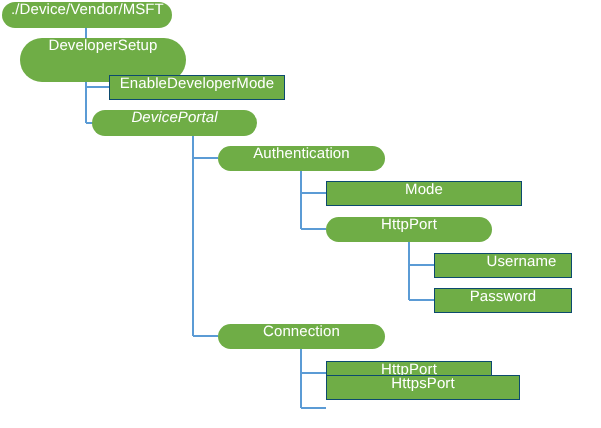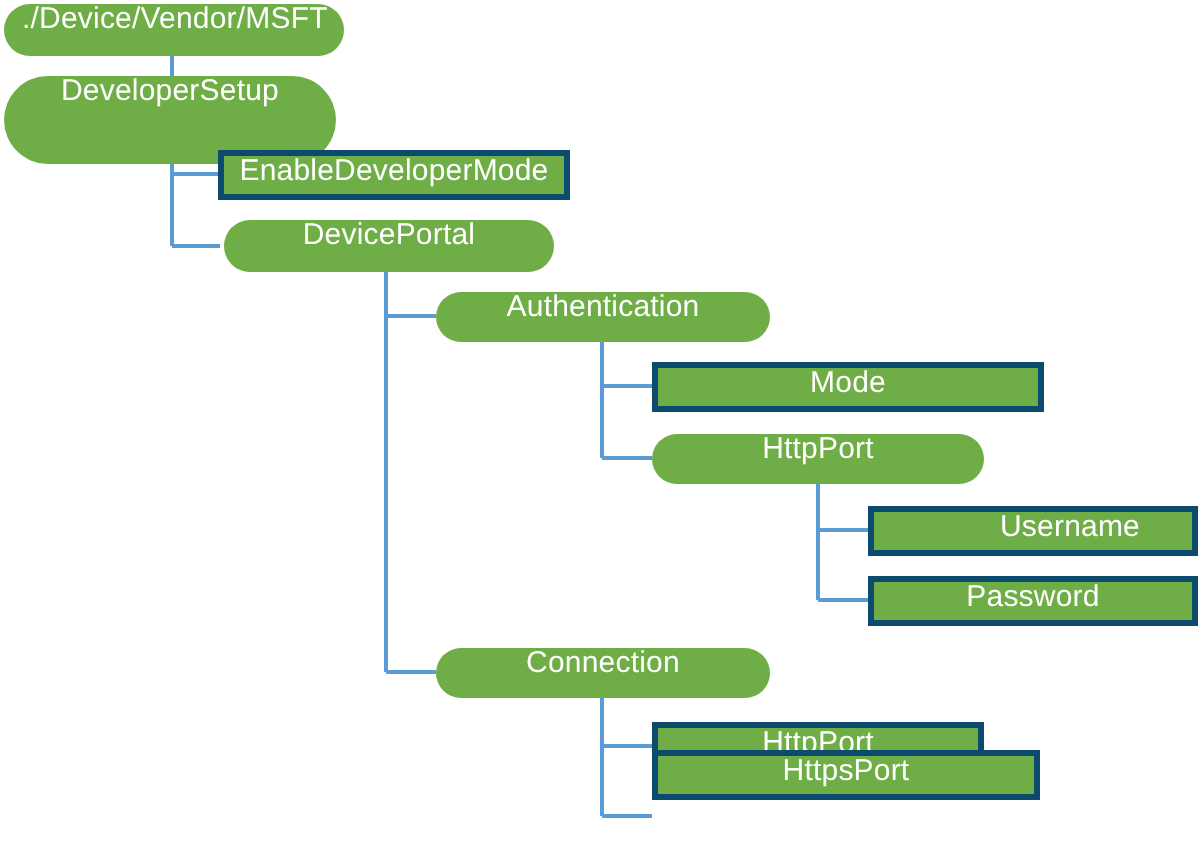--- a/index.html
+++ b/index.html
@@ -39,21 +39,21 @@
     white-space: nowrap;
     line-height: 1;
     text-rendering: geometricPrecision;
   }
   .node.pill {
     background: #6fad46;
     border-radius: 999px;
   }
   .node.rect {
     background: #6fad46;
-    border: 3px solid #0c4a6e;
+    border: 1px solid #0c4a6e;
   }
   .node.align-left {
     justify-content: flex-start;
     padding-left: 9px;
   }
   .node-label {
     display: block;
   }
 </style>
 </head>
@@ -95,42 +95,42 @@
       <path d="M 301 373 L 326 373"></path>
 
       <path d="M 301 408 L 326 408"></path>
     </g>
   </svg>
 
   <div id="node-layer">
       <div class="node pill align-left" style="left: 2px; top: 2px; width: 170px; height: 26px;">
         <span class="node-label">./Device/Vendor/MSFT</span>
       </div>
-      <div class="node pill" style="left: 2px; top: 38px; width: 166px; height: 44px;">
+      <div class="node pill" style="left: 20px; top: 38px; width: 166px; height: 44px;">
         <span class="node-label">DeveloperSetup</span>
       </div>
       <div class="node rect" style="left: 109px; top: 75px; width: 176px; height: 25px;">
         <span class="node-label">EnableDeveloperMode</span>
       </div>
-      <div class="node pill" style="left: 112px; top: 110px; width: 165px; height: 26px;">
+      <div class="node pill" style="left: 92px; top: 110px; width: 165px; height: 26px; font-style: italic;">
         <span class="node-label">DevicePortal</span>
       </div>
       <div class="node pill" style="left: 218px; top: 146px; width: 167px; height: 25px;">
         <span class="node-label">Authentication</span>
       </div>
       <div class="node rect" style="left: 326px; top: 181px; width: 196px; height: 25px;">
         <span class="node-label">Mode</span>
       </div>
       <div class="node pill" style="left: 326px; top: 217px; width: 166px; height: 25px;">
         <span class="node-label">HttpPort</span>
       </div>
-      <div class="node rect" style="left: 434px; top: 253px; width: 165px; height: 25px; padding-left: 37px;">
+      <div class="node rect" style="left: 434px; top: 253px; width: 138px; height: 25px; padding-left: 37px;">
         <span class="node-label">Username</span>
       </div>
-      <div class="node rect" style="left: 434px; top: 288px; width: 165px; height: 25px;">
+      <div class="node rect" style="left: 434px; top: 288px; width: 138px; height: 25px;">
         <span class="node-label">Password</span>
       </div>
       <div class="node pill" style="left: 218px; top: 324px; width: 167px; height: 25px;">
         <span class="node-label">Connection</span>
       </div>
       <div class="node rect" style="left: 326px; top: 361px; width: 166px; height: 34px;">
         <span class="node-label">HttpPort</span>
       </div>
       <div class="node rect" style="left: 326px; top: 375px; width: 194px; height: 25px;">
         <span class="node-label">HttpsPort</span>

